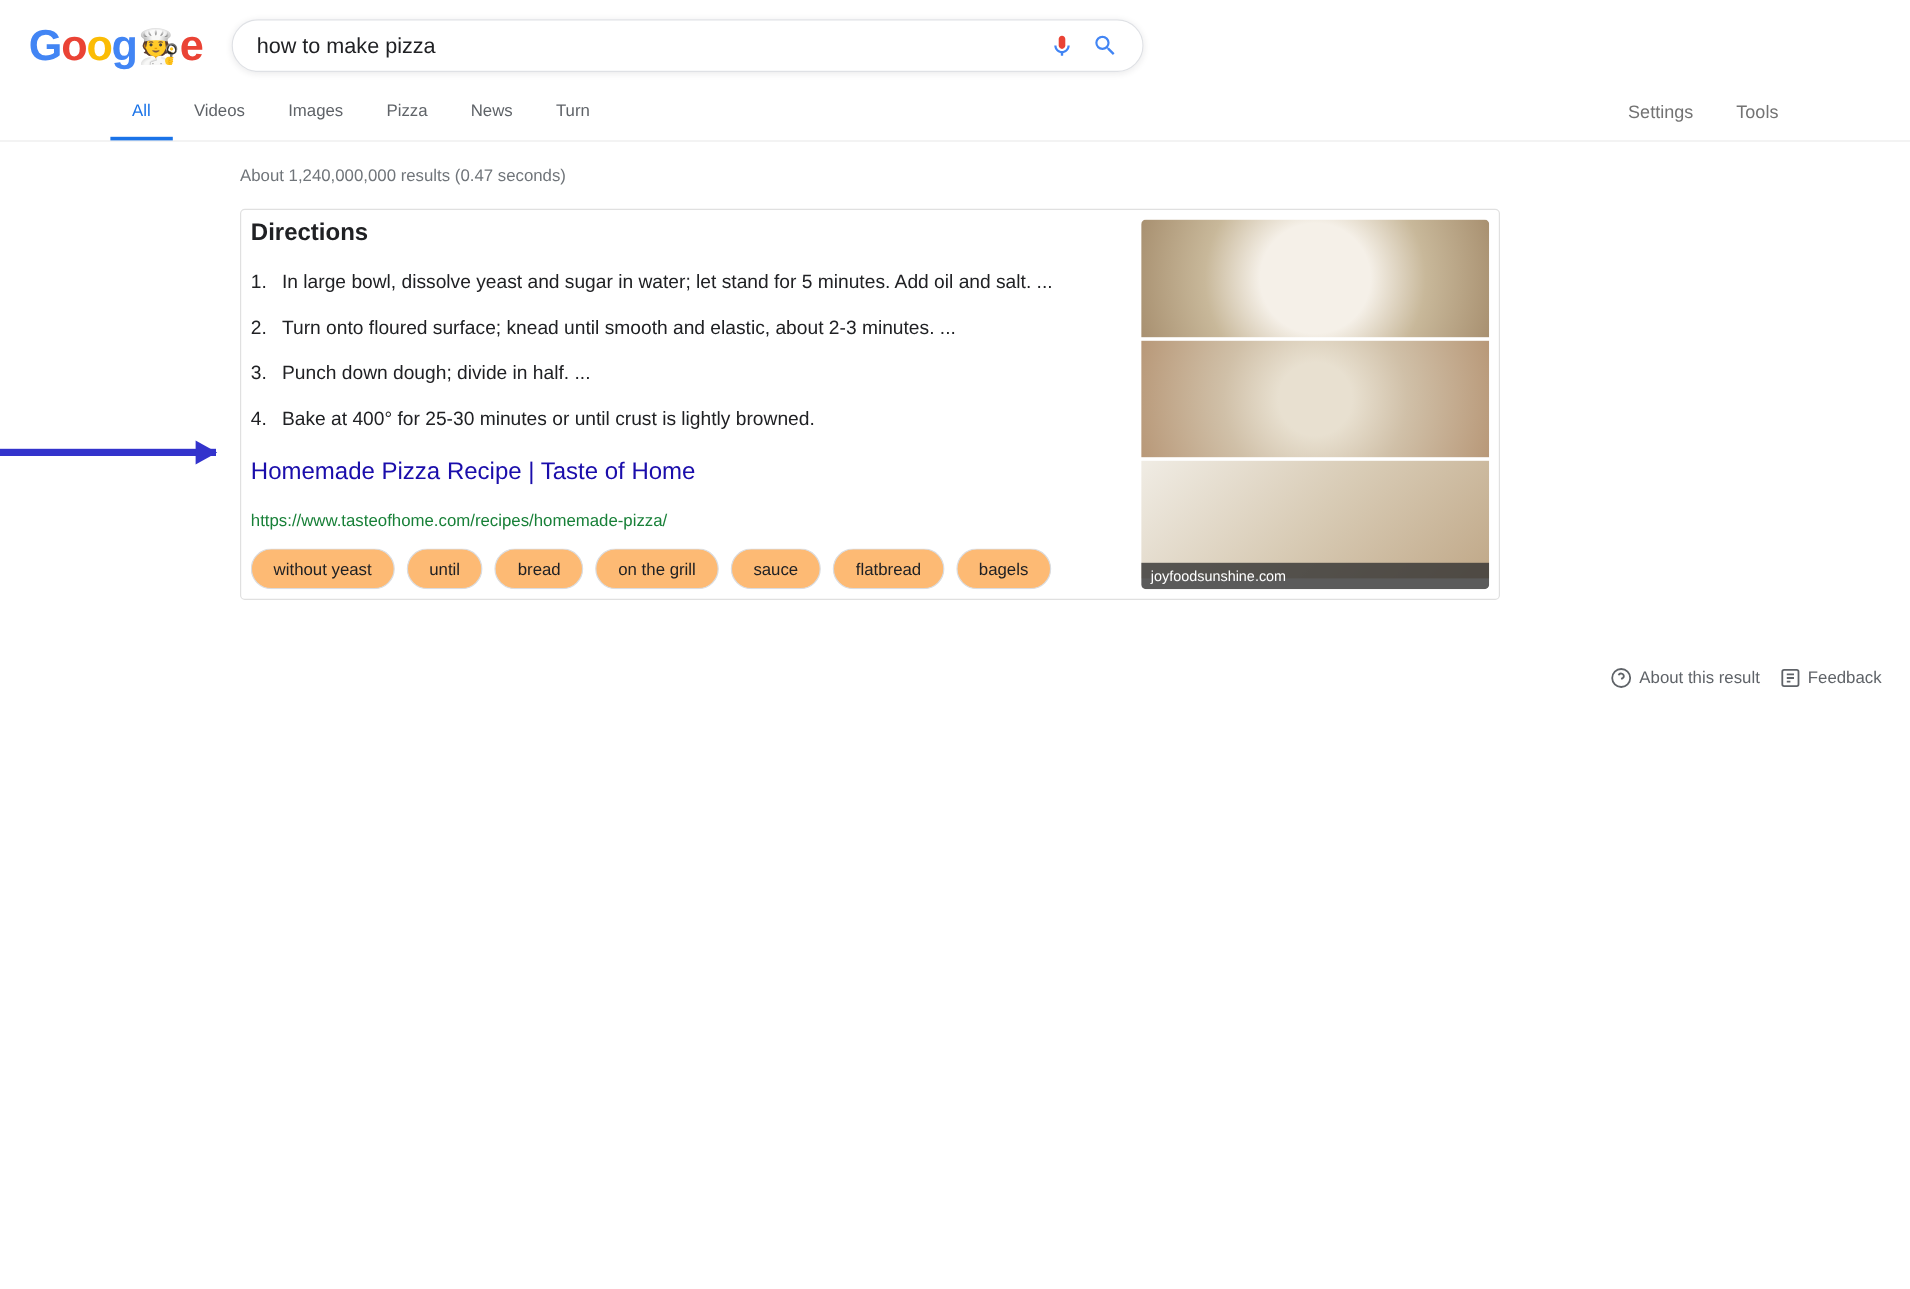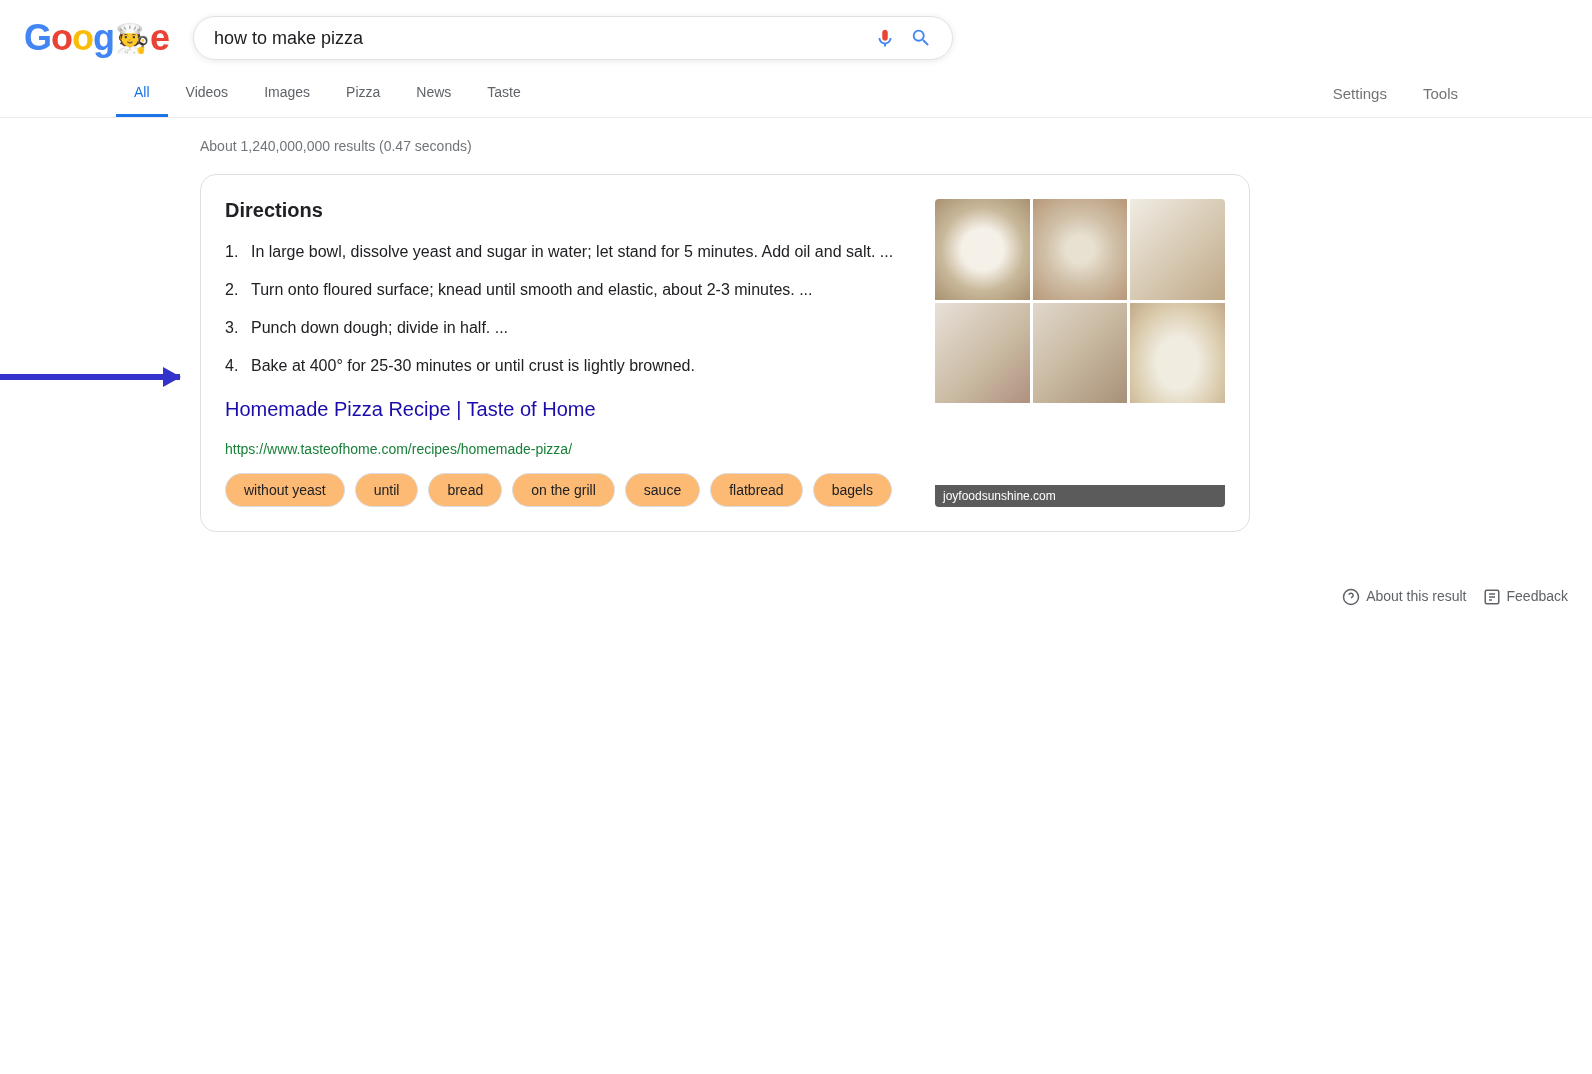--- a/index.html
+++ b/index.html
@@ -62,21 +62,21 @@
     .search-icons {
       display: flex;
       align-items: center;
       gap: 14px;
     }
 
     
     .nav-tabs {
       display: flex;
       align-items: center;
-      padding: 0 116px;
+      padding: 0 92px;
       border-bottom: 1px solid #ebebeb;
       margin-top: 10px;
       gap: 0;
     }
 
     .nav-tab {
       padding: 14px 18px;
       font-size: 14px;
       color: #5f6368;
       cursor: pointer;
@@ -109,22 +109,22 @@
 
     .results-count {
       font-size: 14px;
       color: #70757a;
       margin-bottom: 20px;
     }
 
     
     .snippet-card {
       border: 1px solid #e0e0e0;
-      border-radius: 16px;
-      padding: 24px;
+      border-radius: 4px;
+      padding: 8px;
       max-width: 1050px;
       position: relative;
       overflow: hidden;
     }
 
     .snippet-inner {
       display: flex;
       gap: 20px;
     }
 
@@ -176,21 +176,21 @@
       width: 0;
       height: 0;
       border-left: 18px solid #3333cc;
       border-top: 10px solid transparent;
       border-bottom: 10px solid transparent;
     }
 
     
     .snippet-images {
       display: grid;
-      grid-template-columns: 1fr 1fr 1fr;
+      grid-template-columns: 1fr;
       grid-template-rows: 1fr 1fr 1fr;
       gap: 3px;
       width: 290px;
       flex-shrink: 0;
       border-radius: 4px;
       overflow: hidden;
       position: relative;
     }
 
     .img-cell {
@@ -326,21 +326,21 @@
     </div>
   </div>
 </div>
 
 <div class="nav-tabs">
   <a class="nav-tab active">All</a>
   <a class="nav-tab">Videos</a>
   <a class="nav-tab">Images</a>
   <a class="nav-tab">Pizza</a>
   <a class="nav-tab">News</a>
-  <a class="nav-tab">Taste</a>
+  <a class="nav-tab">Turn</a>
   <div class="nav-spacer"></div>
   <a class="nav-settings">Settings</a>
   <a class="nav-settings">Tools</a>
 </div>
 
 <div class="results-area">
   <div class="results-count">About 1,240,000,000 results (0.47 seconds)</div>
 
   <div class="snippet-wrapper">
 

